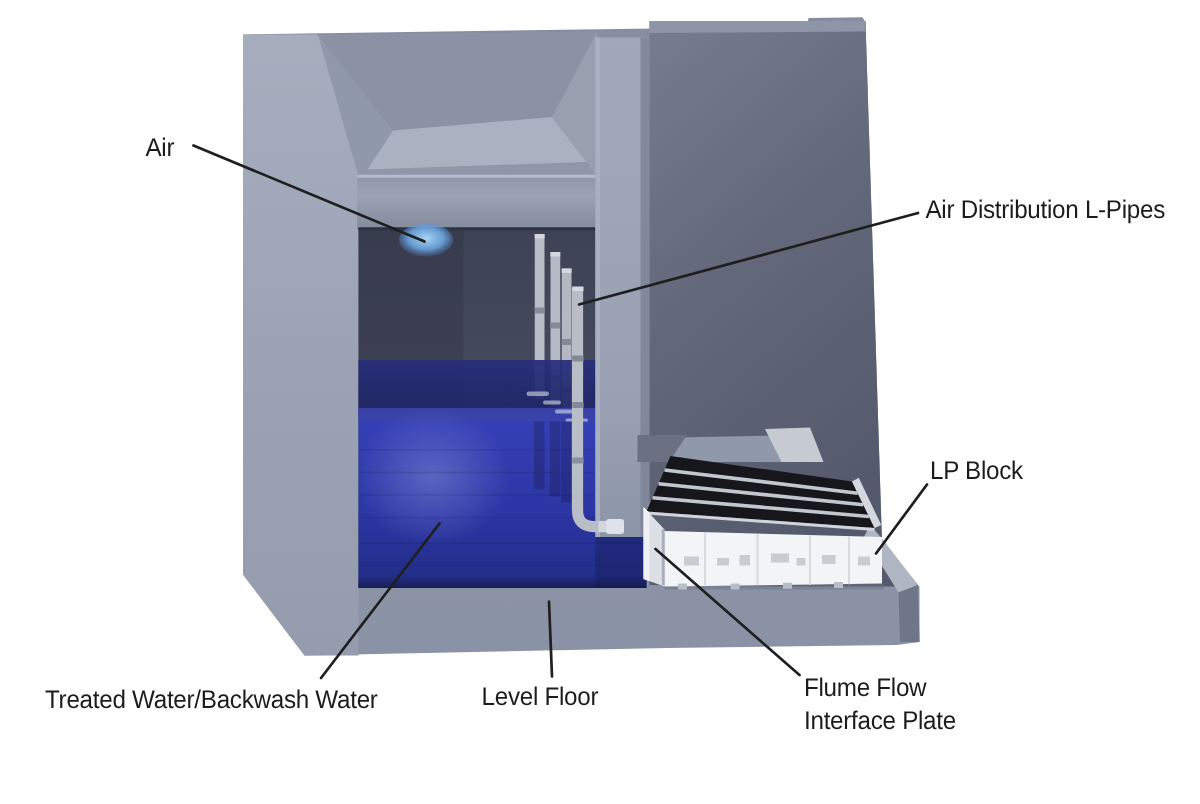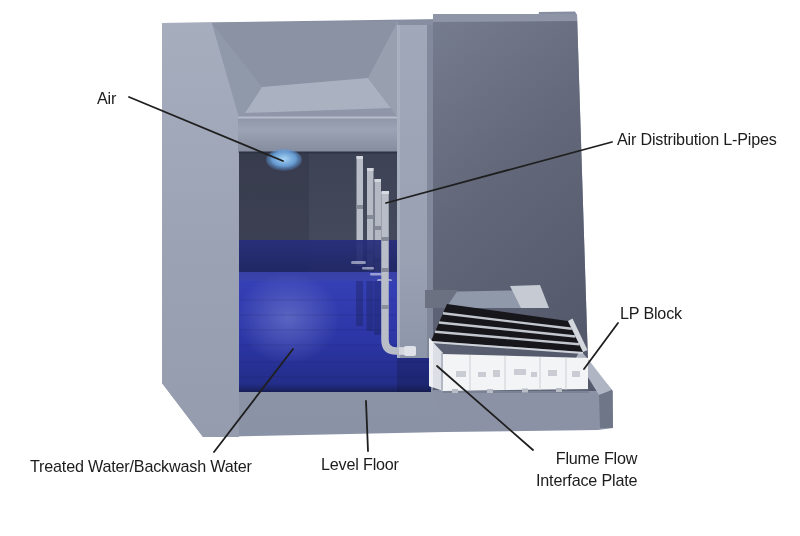--- a/index.html
+++ b/index.html
@@ -1,17 +1,17 @@
 <!DOCTYPE html>
 <html><head>
 <meta charset="utf-8">
 <style>
   html,body{margin:0;padding:0;background:#ffffff;}
   .stage{position:relative;width:800px;height:536px;background:#ffffff;overflow:hidden;
-         font-family:"Liberation Sans",sans-serif;text-align:right;}
+         font-family:"Liberation Sans",sans-serif;}
   .stage svg{position:absolute;left:0;top:0;}
   .label{position:absolute;font-size:17px;line-height:22px;color:#1c1c1c;
          letter-spacing:-0.2px;white-space:nowrap;transform:scaleX(0.95);
          transform-origin:0 0;}
 </style>
 </head>
 <body>
 
 <div class="stage">
 

